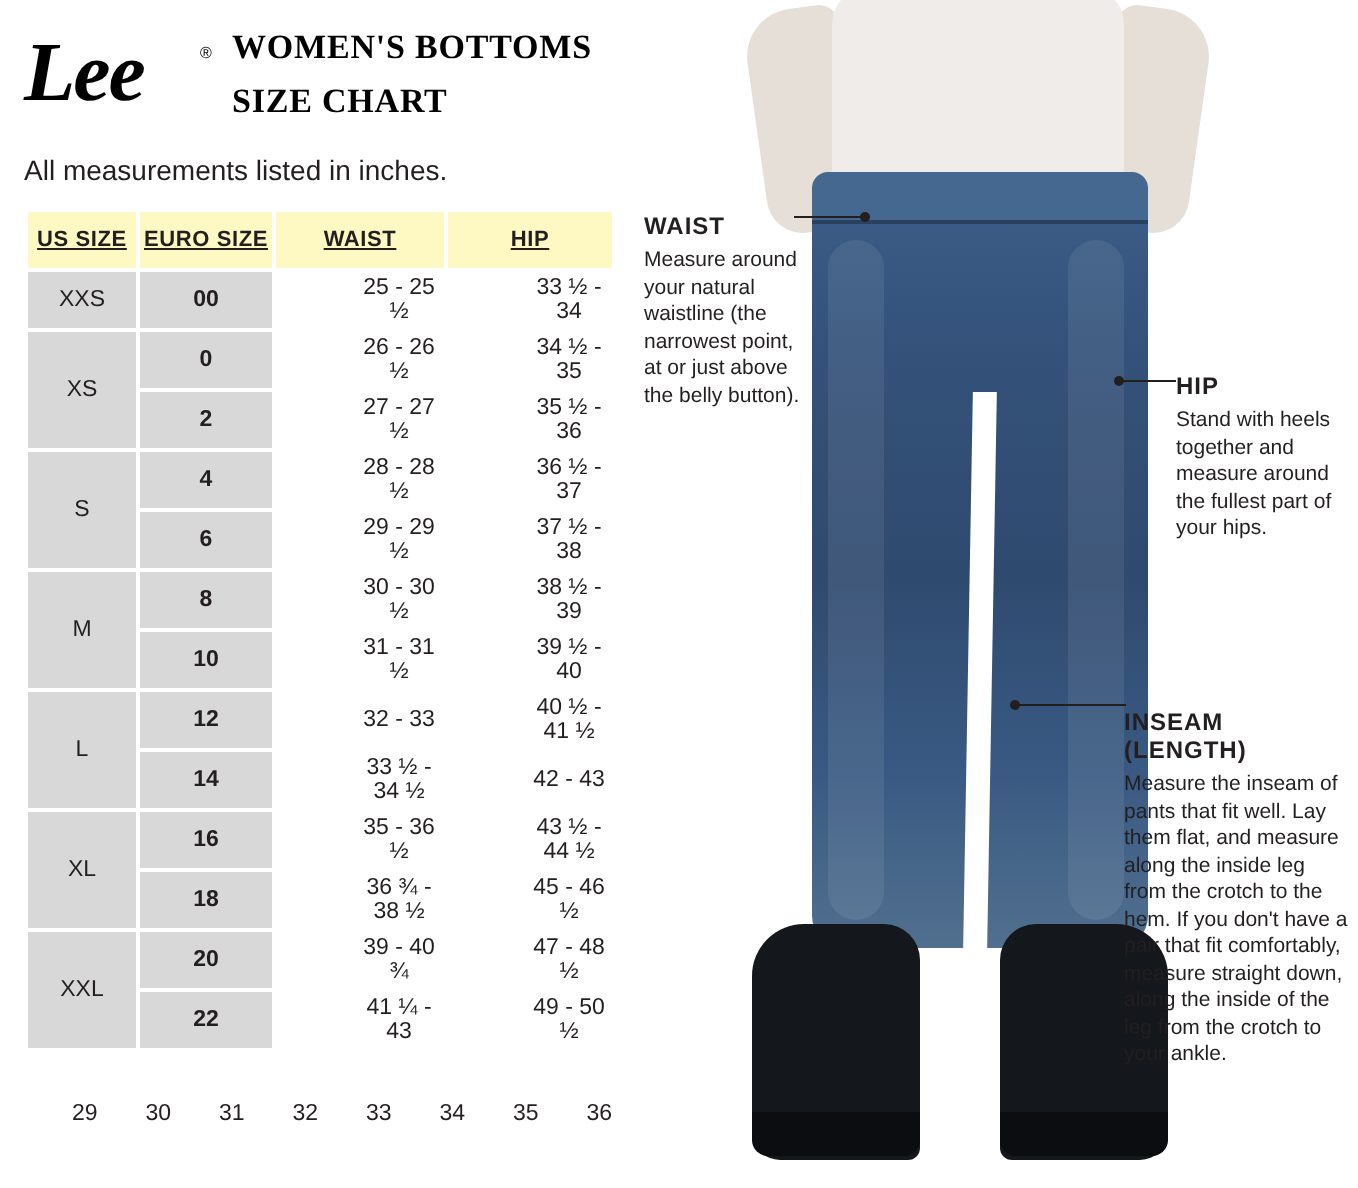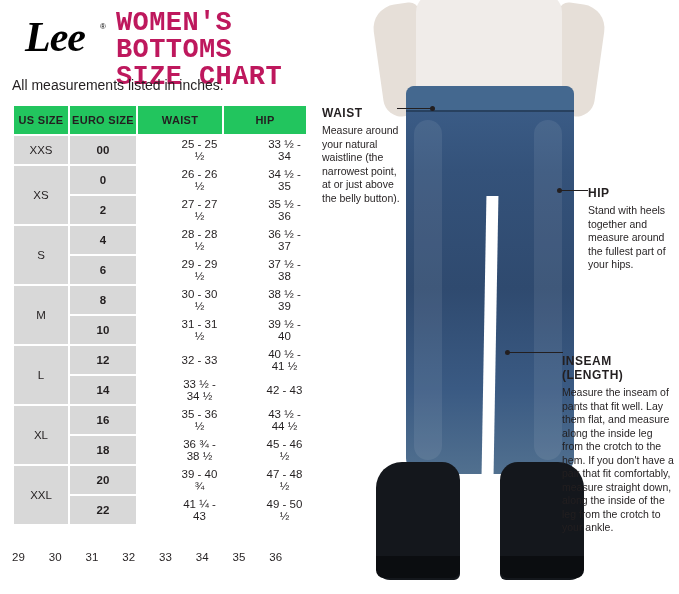--- a/index.html
+++ b/index.html
@@ -35,40 +35,39 @@
     left: 0; top: 8px;
     width: 86px;
     height: 42px;
     font-family: "Liberation Serif", serif;
     font-weight: bold;
     font-style: italic;
     font-size: 42px;
     letter-spacing: -1px;
     line-height: 42px;
     color: #000;
-    text-align: center;
   }
   #lee-reg {
     position: absolute;
     left: 88px; top: 14px;
     font-size: 8px;
     color: #000;
   }
   #title-block {
     position: absolute;
     left: 104px; top: 2px;
     width: 215px;
   }
   .title-line {
-    font-family: Liberation Mono, monospace;
+    font-family: Liberation Serif, serif;
     font-weight: bold;
-    font-size: 27px;
+    font-size: 17px;
     letter-spacing: 0.4px;
     line-height: 27px;
-    color: #be185d;
+    color: #000000;
   }
   #subtitle {
     position: absolute;
     left: 12px; top: 77px;
     font-size: 14px;
     color: #231f20;
   }
 
   
   #size-table {
@@ -78,28 +77,29 @@
     table-layout: fixed;
     width: 294px;
     font-size: 11px;
   }
   #size-table col.c-us    { width: 56px; }
   #size-table col.c-euro  { width: 68px; }
   #size-table col.c-waist { width: 86px; }
   #size-table col.c-hip   { width: 84px; }
 
   #size-table th {
-    background: #22c55e;
+    background: #fef9c3;
     font-weight: bold;
     font-size: 11px;
     letter-spacing: 0.3px;
     height: 26px;
     text-align: center;
     border: 2px solid #ffffff;
     color: #231f20;
+    text-decoration: underline;
   }
   #size-table td {
     height: 26px;
     text-align: center;
     vertical-align: middle;
     border: 2px solid #ffffff;
     color: #231f20;
     font-size: 11.5px;
   }
   td.us-cell   { background: #d8d8d8; font-weight: normal; font-size: 12px; }
@@ -122,21 +122,21 @@
     letter-spacing: 0.4px;
   }
   #length-values {
     position: absolute;
     left: 12px; top: 548px;
     width: 294px;
     display: flex;
   }
   .len-cell {
     flex: 1 1 0;
-    text-align: left;
+    text-align: right;
     font-size: 11.5px;
     color: #231f20;
     line-height: 18px;
   }
 
   
   #photo {
     position: absolute;
     left: 318px; top: 0;
     width: 361px;

